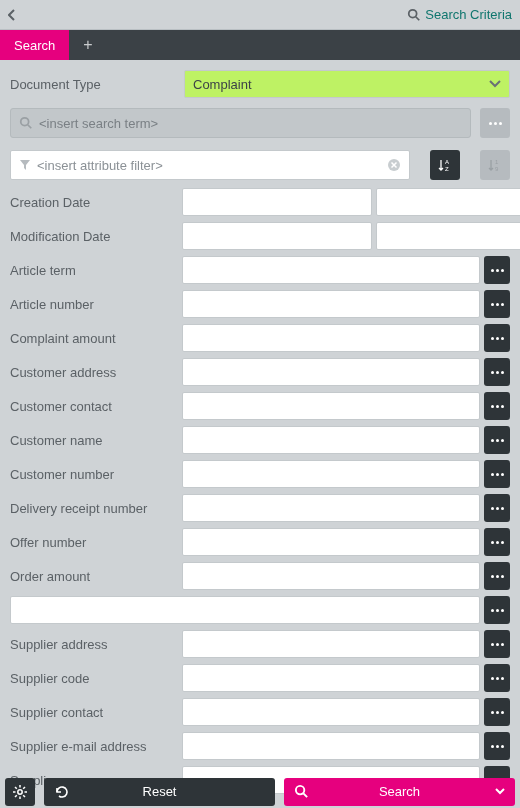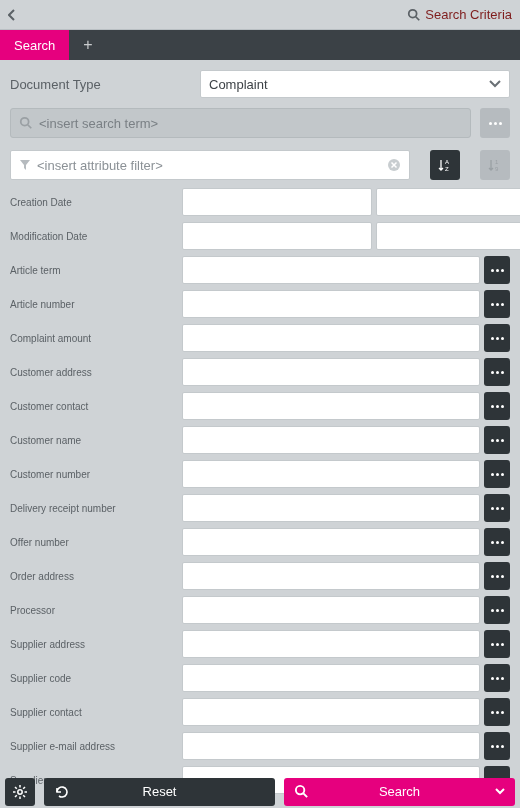--- a/index.html
+++ b/index.html
@@ -17,46 +17,46 @@
   .topbar {
     height: 30px;
     background: #cfd3d6;
     display: flex;
     align-items: center;
     justify-content: space-between;
     padding: 0 8px;
     border-bottom: 1px solid #b9bfc3;
   }
   .topbar .back { font-size: 14px; color:#555; cursor:pointer;}
-  .topbar .title { display:flex; align-items:flex-end; gap:4px; color:#7f1d1d; font-size:13px;}
+  .topbar .title { display:flex; align-items:flex-end; gap:4px; color:#0f766e; font-size:13px;}
   .tabbar {
     height: 30px;
     background: #3b4146;
     display:flex;
     align-items:stretch;
   }
   .tab {
     display:flex; align-items:center; justify-content:center;
     padding: 0 14px;
     color:#fff; font-size:13px;
     cursor:pointer;
   }
   .tab.active { background:#e6007e; }
   .tab.add { font-size:16px; color:#c9ccce;}
   .content {
     padding: 10px;
   }
   .row-doc {
-    display:flex; align-items:center; margin-bottom:10px; gap:22px;
+    display:flex; align-items:center; margin-bottom:10px; gap:6px;
   }
   .row-doc label { flex: 0 0 168px; color:#5b6166;}
   .select {
     flex:1;
     height:28px;
-    background:#ffffff;
+    background:#bef264;
     border:1px solid #c4c9cc;
     border-radius:2px;
     display:flex; align-items:center;
     padding: 0 8px;
     justify-content:space-between;
     color:#3d4247;
     cursor:pointer;
   }
   .select .chev { color:#6a7075; font-size:12px; }
   .search-row {
@@ -101,21 +101,21 @@
   .fields {
   }
   .field-row {
     display:flex; align-items:center;
     margin-bottom:6px;
     gap:4px;
   }
   .field-row .lbl {
     flex:0 0 168px;
     color:#5b6166;
-    font-size:10px;
+    font-size:13px;
   }
   .field-row .inputs {
     flex:1;
     display:flex;
     gap:4px;
   }
   .inp {
     flex:1;
     height:28px;
     background:#fff;
@@ -377,34 +377,33 @@
         </div>
         <div class="more-btn">
           <div class="dots">
             <span></span>
             <span></span>
             <span></span>
           </div>
         </div>
       </div>
       <div class="field-row">
-        <div class="lbl">Order address</div>
-        <div class="inputs">
-          <input class="inp" style="">
-        </div>
-        <div class="more-btn">
-          <div class="dots">
-            <span></span>
-            <span></span>
-            <span></span>
-          </div>
-        </div>
-      </div>
-      <div class="field-row">
-        <div class="lbl">Processor</div>
+        <div class="lbl">Order amount</div>
+        <div class="inputs">
+          <input class="inp" style="">
+        </div>
+        <div class="more-btn">
+          <div class="dots">
+            <span></span>
+            <span></span>
+            <span></span>
+          </div>
+        </div>
+      </div>
+      <div class="field-row">
         <div class="inputs">
           <input class="inp" style="">
         </div>
         <div class="more-btn">
           <div class="dots">
             <span></span>
             <span></span>
             <span></span>
           </div>
         </div>

